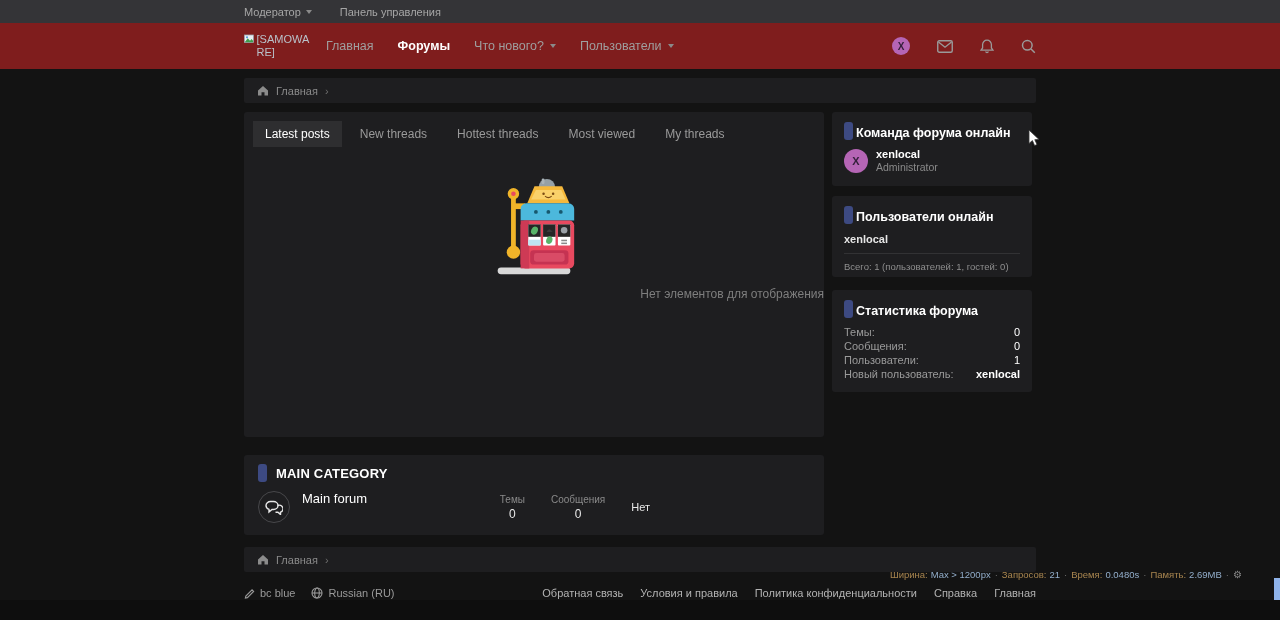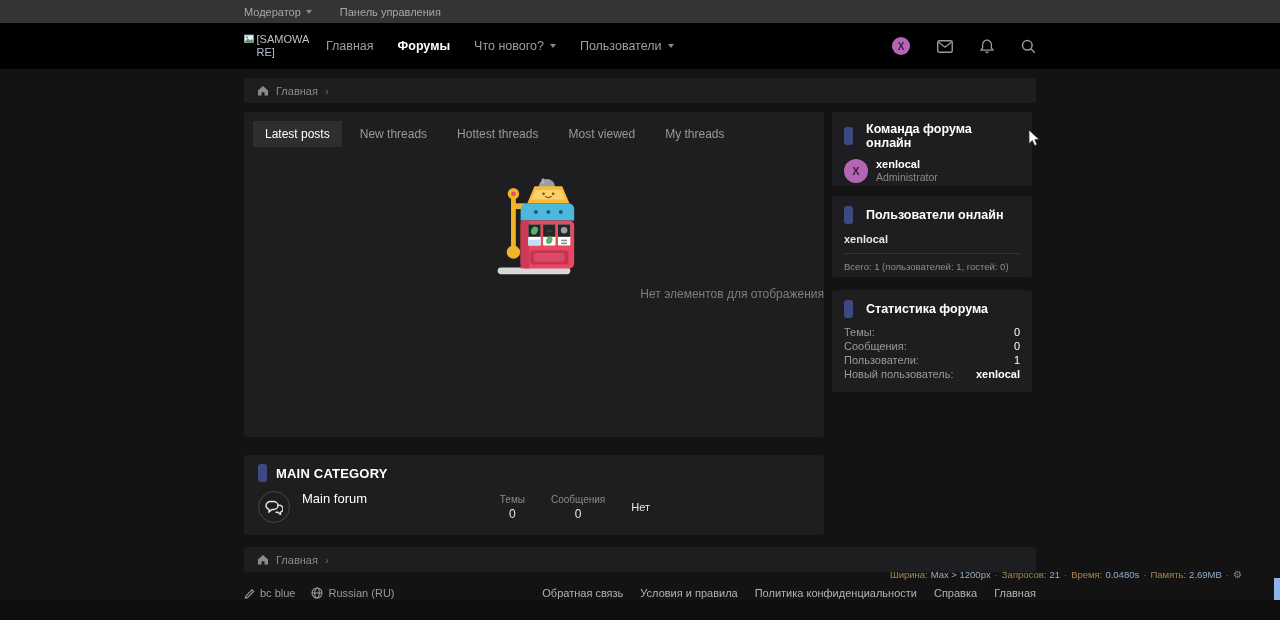--- a/index.html
+++ b/index.html
@@ -11,21 +11,21 @@
   }
   .container { width:792px; margin:0 auto; }
 
   
   .admin-bar { height:23px; background:#343437; font-size:11px; color:#a6a6a6; }
   .admin-bar .container { display:flex; align-items:center; height:100%; gap:28px; }
   .admin-item { display:flex; align-items:center; gap:5px; cursor:default; }
   .caret { width:0; height:0; border-left:3.5px solid transparent; border-right:3.5px solid transparent; border-top:4px solid #8a8a8a; display:inline-block; }
 
   
-  .site-header { height:46px; background:#000000; }
+  .site-header { height:46px; background:#7f1d1d; }
   .site-header .container { display:flex; align-items:center; height:100%; }
   .logo { width:66px; color:#b9c2ca; font-size:11px; line-height:1.15; display:flex; align-items:flex-start; gap:2px; }
   .logo span { word-break:break-all; }
   .main-nav { display:flex; align-items:center; gap:24px; margin-left:16px; font-size:12.5px; color:#9f9f9f; }
   .nav-link { display:flex; align-items:center; gap:6px; cursor:pointer; }
   .nav-link.active { color:#fff; font-weight:bold; }
   .header-icons { margin-left:auto; display:flex; align-items:center; gap:27px; color:#9a9a9a; }
   .avatar-sm { width:18px; height:18px; border-radius:50%; background:#b565b5; color:#35203c; font-size:10px; font-weight:bold; display:flex; align-items:center; justify-content:center; }
 
   
@@ -42,21 +42,21 @@
   .tab.active { background:#2e2e30; color:#fff; }
   .empty { text-align:right; margin-top:20px; }
   .empty-caption { color:#7e7e7e; font-size:12px; margin-top:10px; }
 
   
   .sidebar { width:200px; display:flex; flex-direction:column; }
   .side-block { background:#1e1e20; border-radius:3px; padding:10px 12px; }
   .block-staff { height:74px; }
   .block-online { height:81px; margin-top:10px; }
   .block-stats { height:102px; margin-top:13px; }
-  .block-title { display:flex; align-items:center; gap:13px; color:#fff; font-size:12.5px; font-weight:bold; }
+  .block-title { display:flex; align-items:flex-end; gap:3px; color:#fff; font-size:12.5px; font-weight:bold; }
   .accent-pill { width:9px; height:18px; background:#3d4a82; border-radius:3px; flex:0 0 auto; }
   .member-row { display:flex; align-items:center; gap:8px; margin-top:8px; }
   .avatar-md { width:24px; height:24px; border-radius:50%; background:#b565b5; color:#35203c; font-size:11px; font-weight:bold; display:flex; align-items:center; justify-content:center; }
   .member-name { color:#fff; font-size:11px; font-weight:bold; line-height:13px; }
   .member-role { color:#8a8a8a; font-size:10.5px; line-height:12px; }
   .online-users { color:#e6e6e6; font-size:11px; font-weight:bold; margin-top:9px; }
   .online-divider { border-top:1px solid #323234; margin:8px 0 7px; }
   .online-total { color:#8f8f8f; font-size:9.5px; }
   .stats-rows { margin-top:7px; font-size:11px; }
   .stat-row { display:flex; justify-content:space-between; line-height:14px; }

